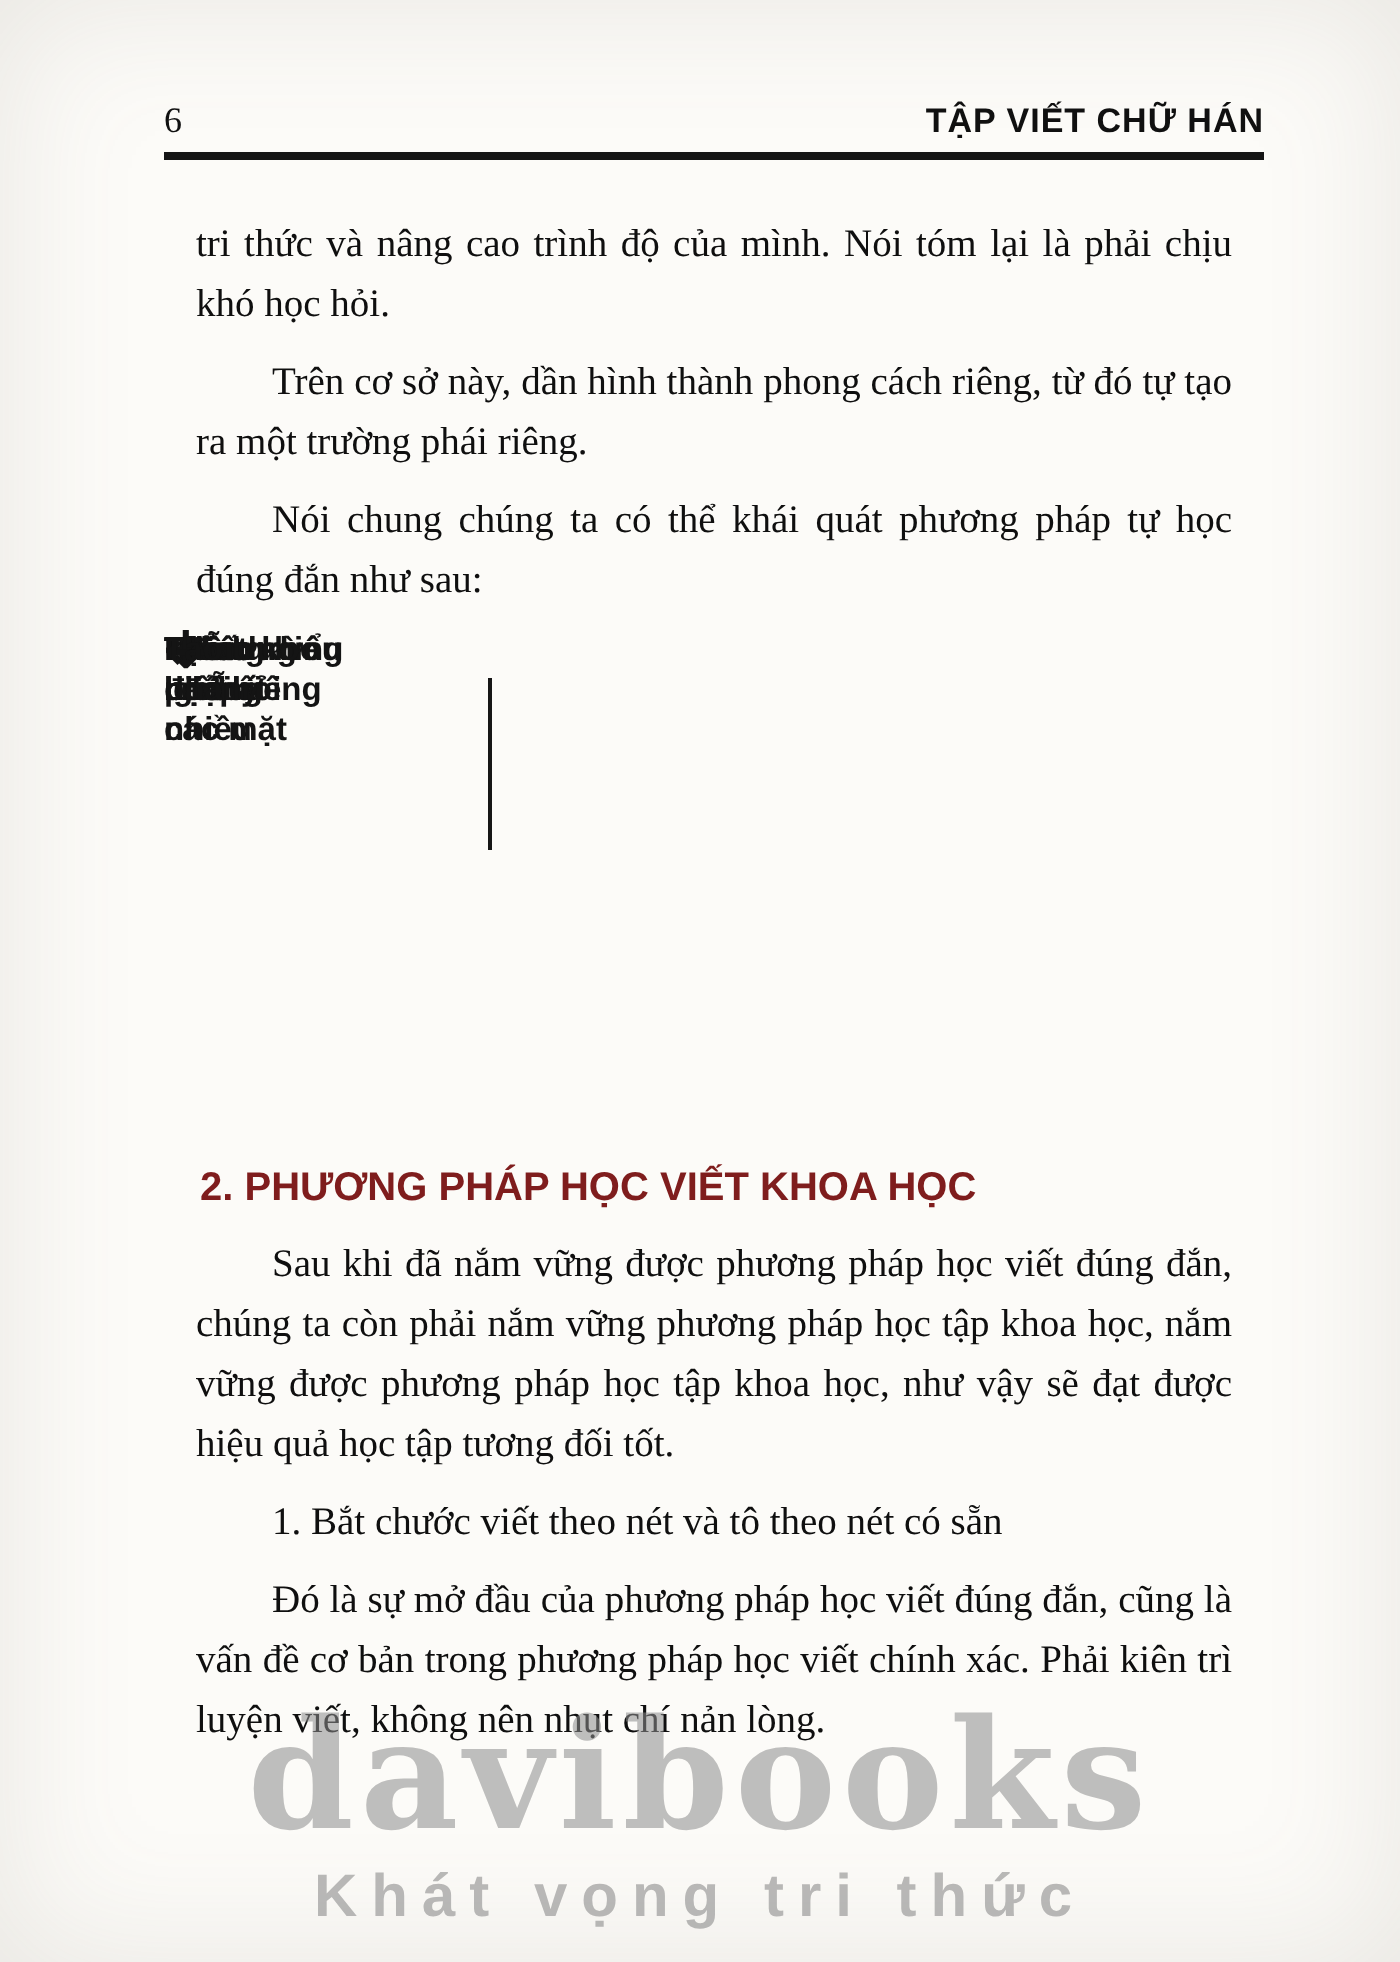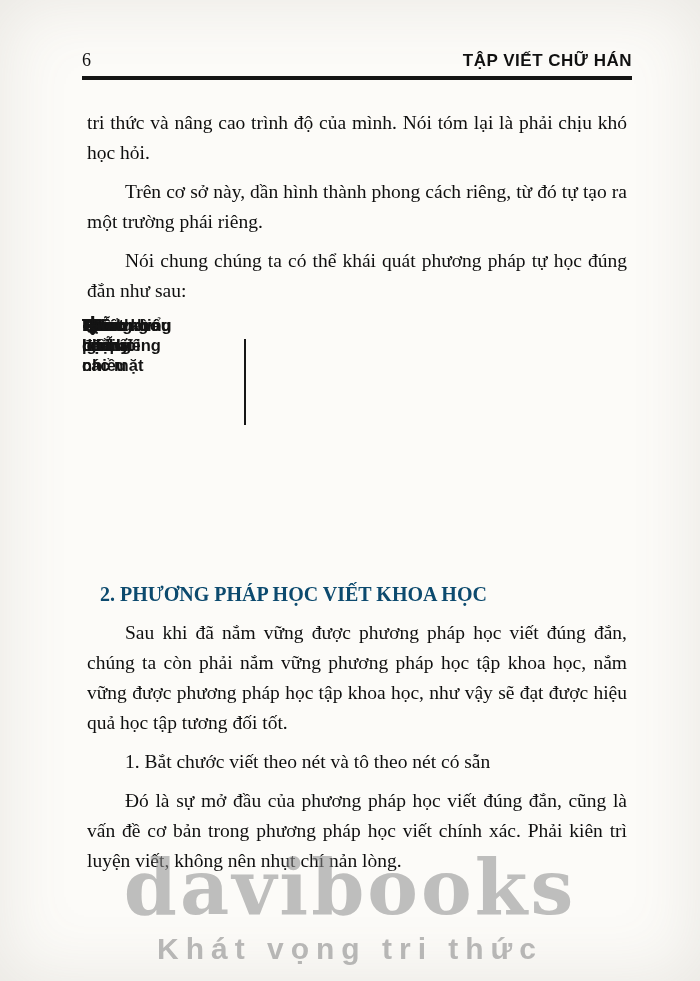--- a/index.html
+++ b/index.html
@@ -16,21 +16,21 @@
   }
   
   .page-header{display:flex;justify-content:space-between;align-items:flex-end;padding-top:50px;}
   .page-number{font-family:"Liberation Serif",serif;font-size:18px;}
   .header-title{font-family:"Liberation Sans",sans-serif;font-weight:700;font-size:17px;letter-spacing:.5px;}
   .header-rule{height:4px;background:#151515;margin-top:5px;}
   
   .body-text{
     font-family:"Liberation Serif",serif;
     font-size:19.5px;line-height:30px;
-    text-align:justify;margin:9px 5px;color:#0f0f0f;
+    text-align:justify;margin:9px 16px;color:#0f0f0f;
   }
   .first-para{margin-top:28px;}
   .indent{text-indent:38px;}
   
   .diagram{position:relative;height:248px;margin-top:0;}
   .d-label{
     position:absolute;
     font-family:"Liberation Sans",sans-serif;
     font-weight:700;font-size:16.5px;line-height:20px;
     white-space:pre-line;color:#141414;text-align:center;
@@ -52,23 +52,23 @@
   .pos-arr3{left:312;top:46;}
   .pos-hieu-biet{left:336;top:31;width:56px;}
   .pos-arr4{left:400;top:46;}
   .pos-chiu-kho{left:440;top:42;width:84px;}
   .pos-arr-down{left:474;top:96;font-size:26px;}
   .pos-thong-hieu{left:454;top:152;width:110px;}
   .pos-arr-left{left:398;top:178;font-size:28px;}
   .pos-tao-truong{left:284;top:170;width:100px;}
   
   .section-heading{
-    font-family:Liberation Serif, serif;
+    font-family:Liberation Sans, sans-serif;
     font-weight:700;font-size:20px;
-    margin:20px 0 12px 18px;color:#0c4a6e;
+    margin:20px 0 12px 18px;color:#7f1d1d;
   }
   
   .watermark{position:absolute;left:0;width:100%;top:850px;text-align:center;pointer-events:none;}
   .wm-logo{
     font-family:"DejaVu Serif",serif;font-weight:700;
     font-size:76px;line-height:1;letter-spacing:3px;
     color:#8d8d8d;opacity:.55;
   }
   .wm-slogan{
     font-family:"Liberation Sans",sans-serif;

